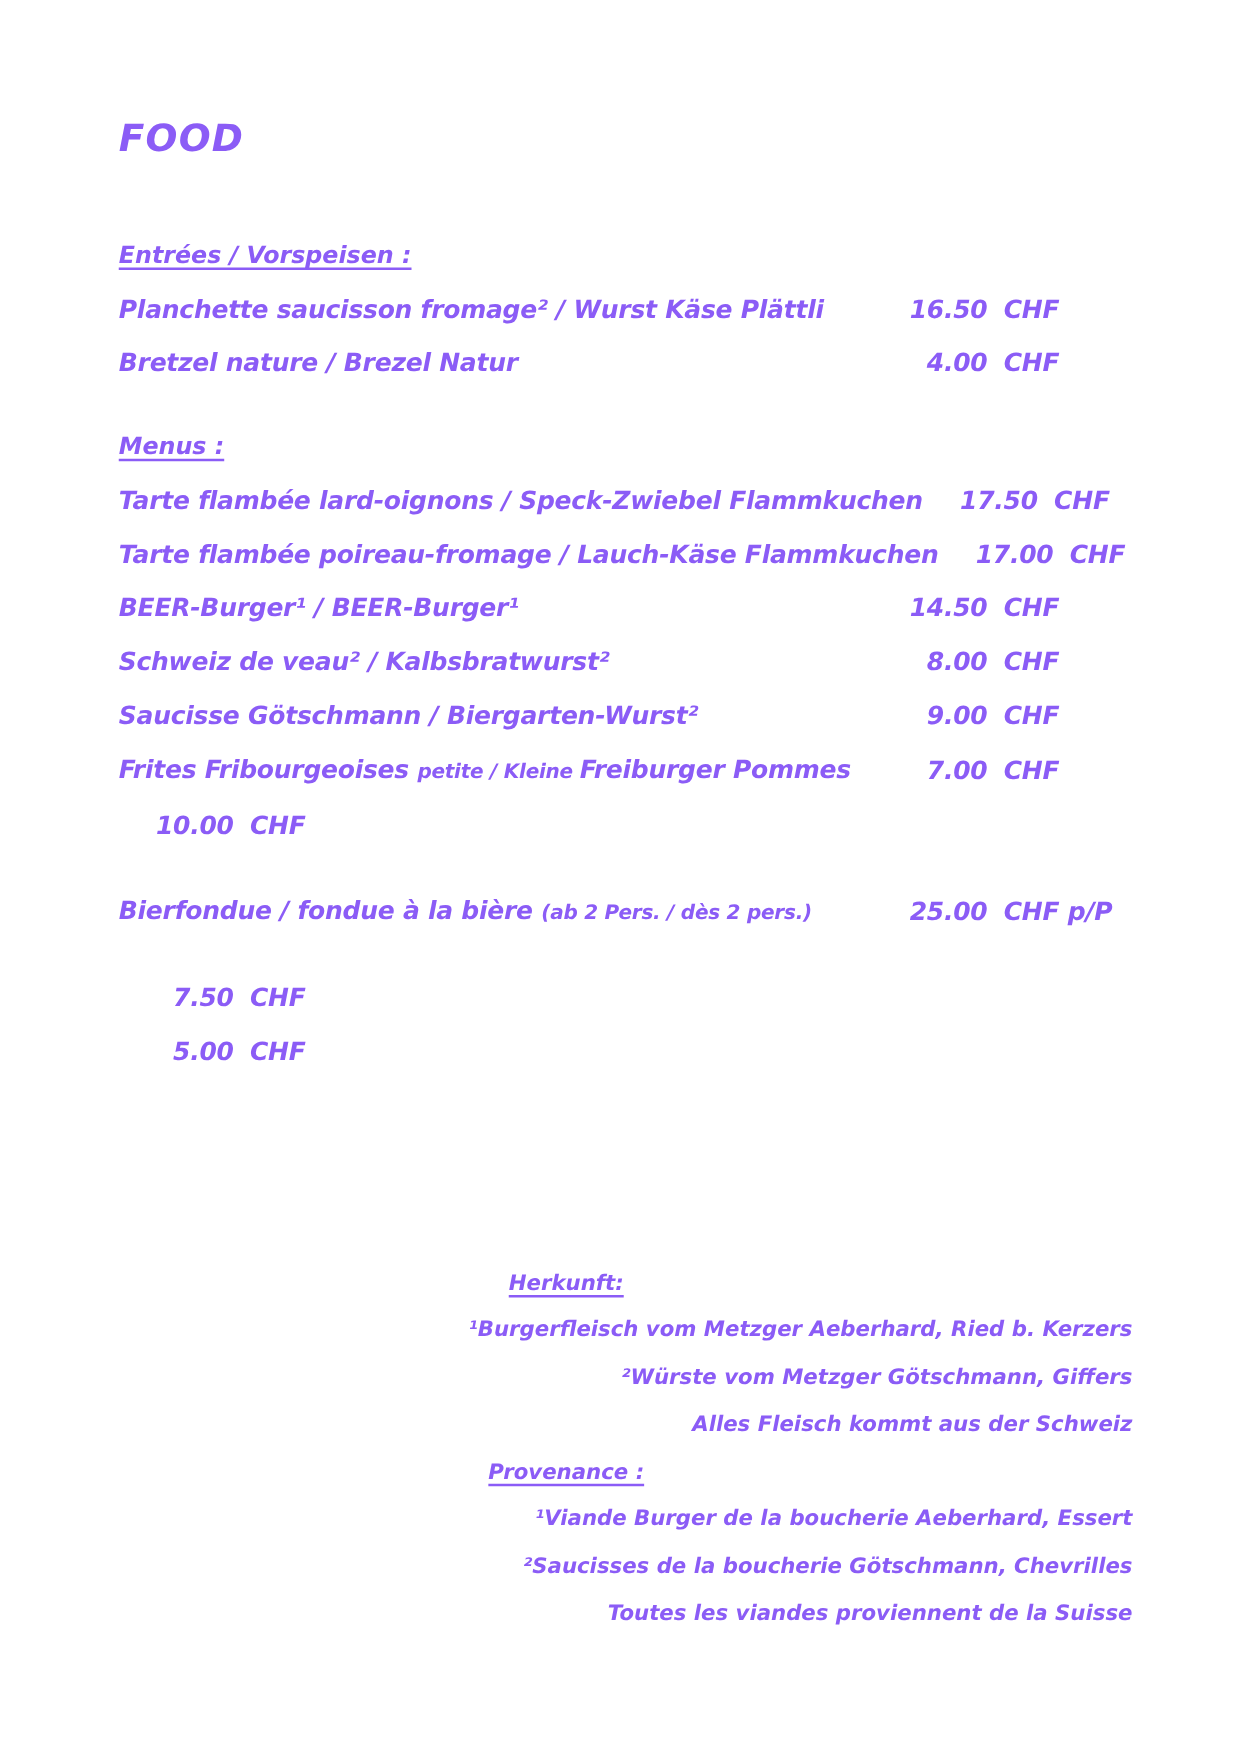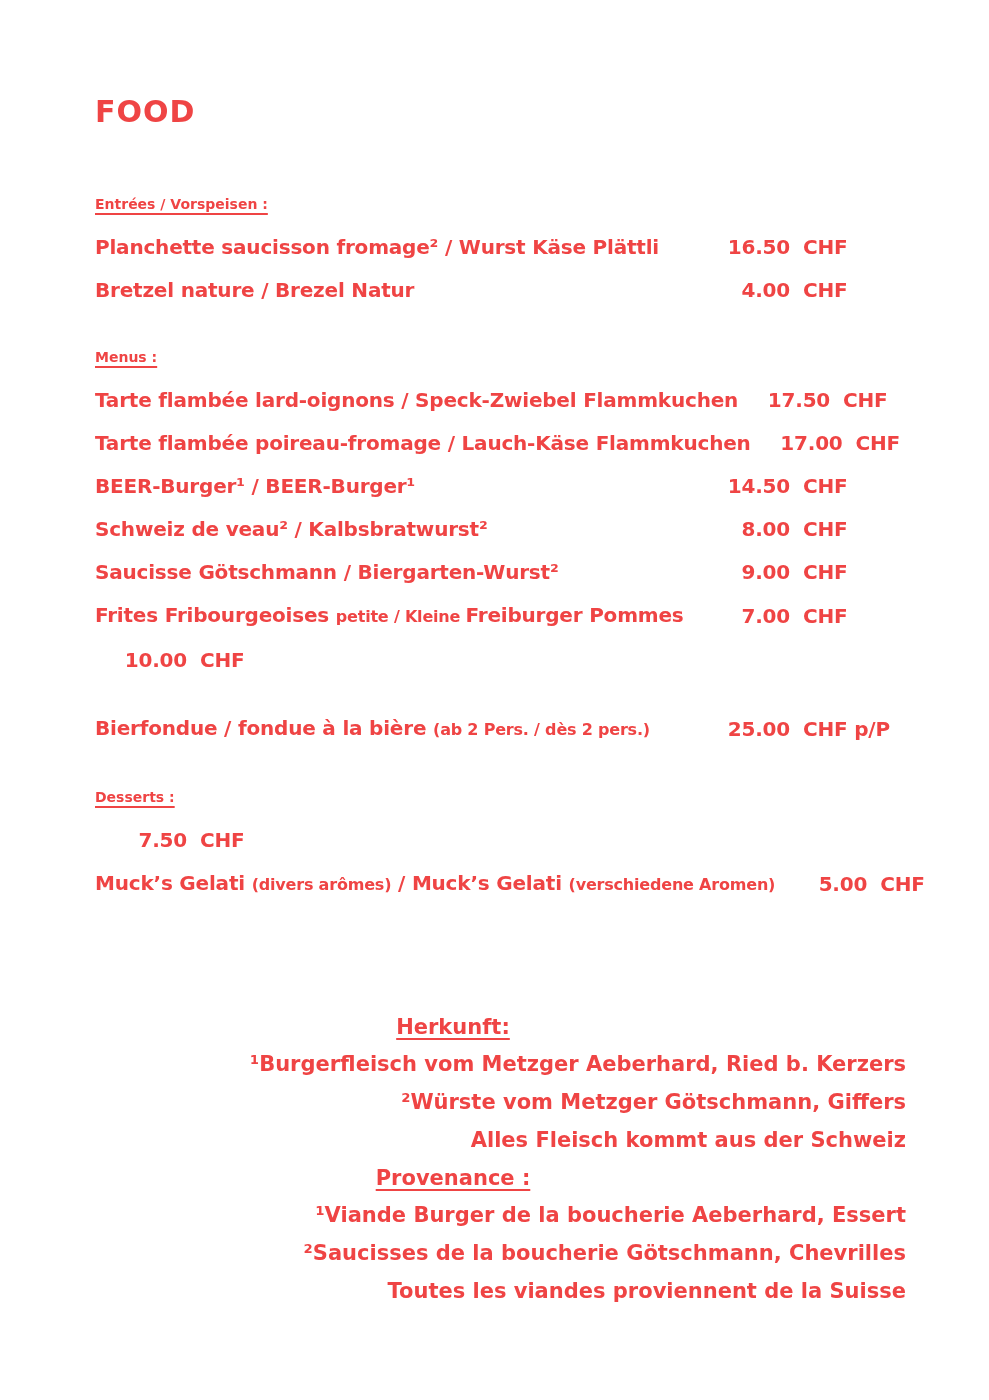--- a/index.html
+++ b/index.html
@@ -1,41 +1,42 @@
 <!DOCTYPE html>
 <html><head>
 <meta charset="utf-8">
 <style>
   html, body { margin: 0; padding: 0; background: #ffffff; }
   .page {
     position: relative;
     width: 989px;
     height: 1400px;
     background: #ffffff;
-    color: #ef4444;
+    color: #8b5cf6;
     font-family: "DejaVu Sans", sans-serif;
     font-weight: 700;
+    font-style: italic;
     overflow: hidden;
   }
   .content {
     position: absolute;
     left: 95px;
     top: 97px;
     width: 800px;
   }
   .title {
     font-size: 30px;
     line-height: 30px;
     letter-spacing: 1px;
     margin: 0 0 64px 0;
   }
   .section { margin-top: 0; }
   .section + .section { margin-top: 40px; }
   .section-heading {
-    font-size: 14px;
+    font-size: 19px;
     line-height: 26px;
     text-decoration: underline;
     text-decoration-thickness: 2px;
     text-underline-offset: 4px;
     margin: 0 0 16px 0;
   }
   .menu-row {
     display: flex;
     align-items: center;
     font-size: 20px;
@@ -47,21 +48,21 @@
   .item-name .small { font-size: 16px; }
   .price { flex: 0 0 auto; display: flex; align-items: baseline; }
   .pval { display: inline-block; width: 92px; text-align: right; }
   .punit { display: inline-block; width: 92px; margin-left: 13px; white-space: nowrap; }
   .footer {
     position: absolute;
     top: 1015px;
     left: 0;
     width: 906px;
     text-align: center;
-    font-size: 21px;
+    font-size: 17px;
   }
   .footer-heading {
     text-decoration: underline;
     text-decoration-thickness: 2px;
     text-underline-offset: 4px;
     line-height: 25px;
     margin-bottom: 12px;
   }
   .footer-line { line-height: 25px; margin-bottom: 13px; text-align: right; }
 </style>
@@ -143,29 +144,27 @@
         <div class="section">
           <div class="menu-row">
             <span class="item-name"><span>Bierfondue / fondue à la bière </span><span class="small">(ab 2 Pers. / dès 2 pers.)</span></span>
             <span class="price">
               <span class="pval">25.00</span>
               <span class="punit">CHF p/P</span>
             </span>
           </div>
         </div>
         <div class="section">
-          <div class="section-heading">Desserts :</div>
           <div class="menu-row">
             <span class="price">
               <span class="pval">7.50</span>
               <span class="punit">CHF</span>
             </span>
           </div>
           <div class="menu-row">
-            <span class="item-name"><span>Muck’s Gelati </span><span class="small">(divers arômes)</span><span> / Muck’s Gelati </span><span class="small">(verschiedene Aromen)</span></span>
             <span class="price">
               <span class="pval">5.00</span>
               <span class="punit">CHF</span>
             </span>
           </div>
         </div>
       </div>
   </div>
   <div class="footer" id="footer">
       <div class="fblock">

